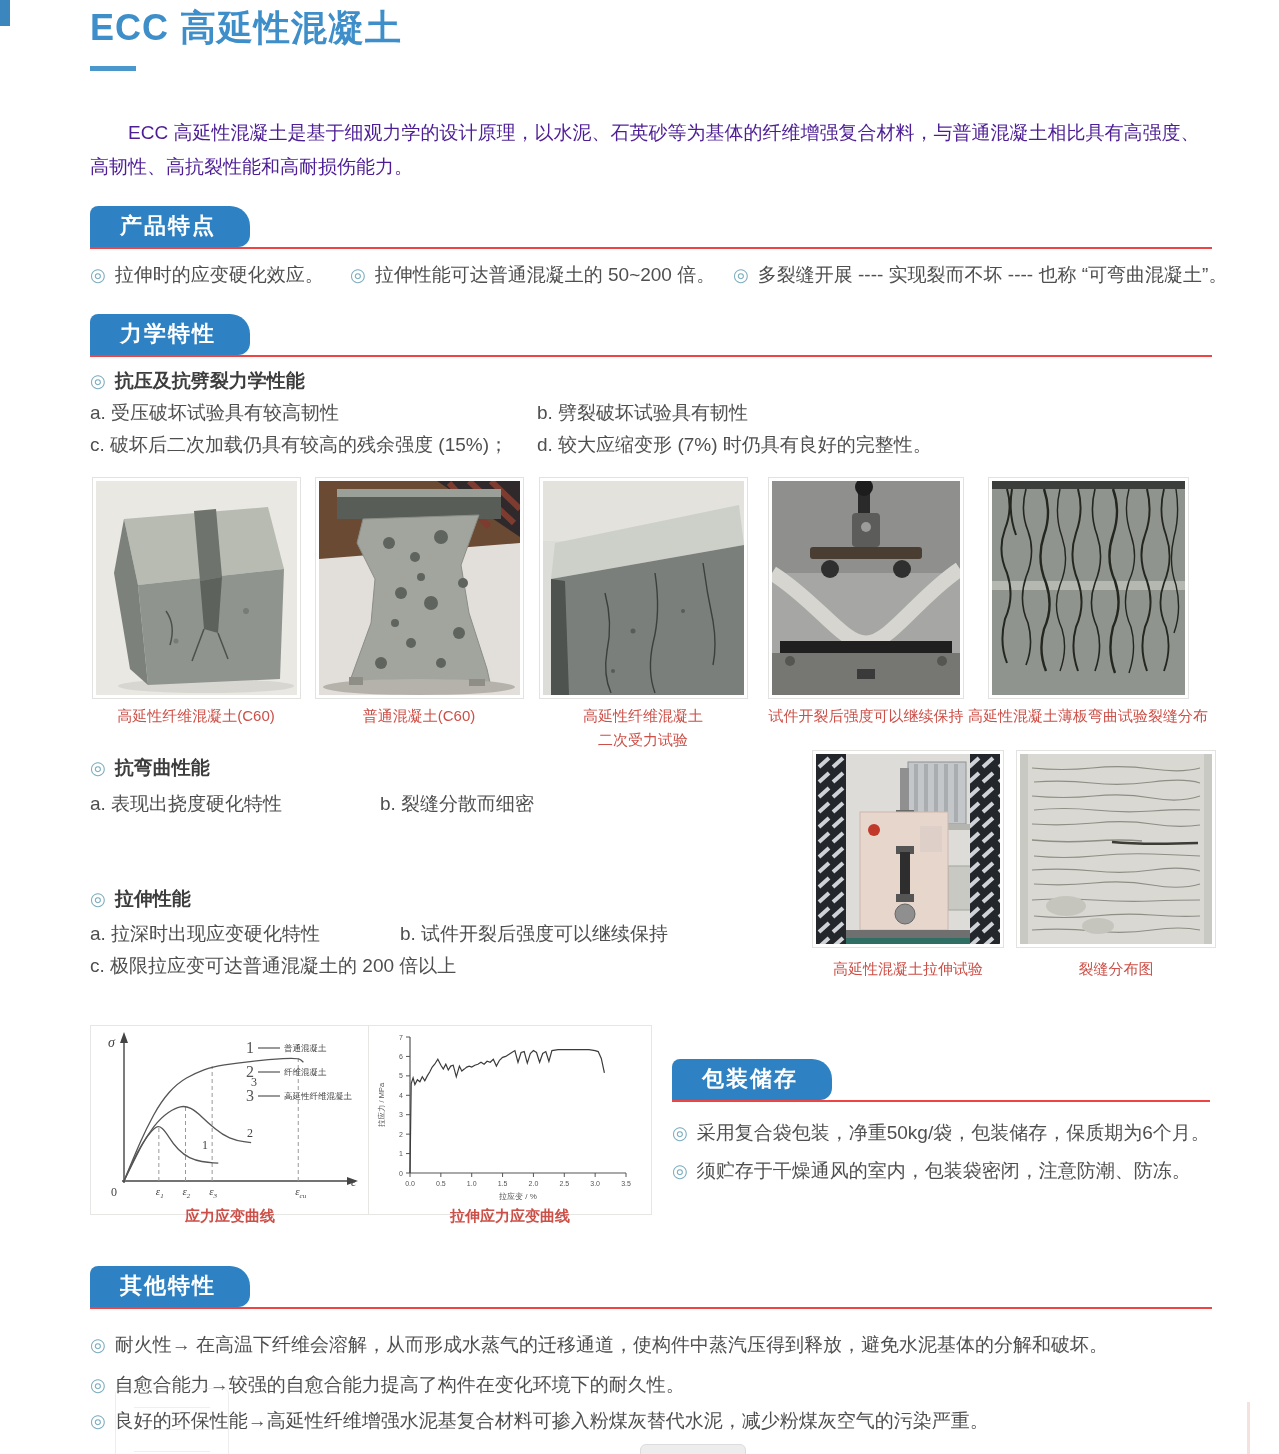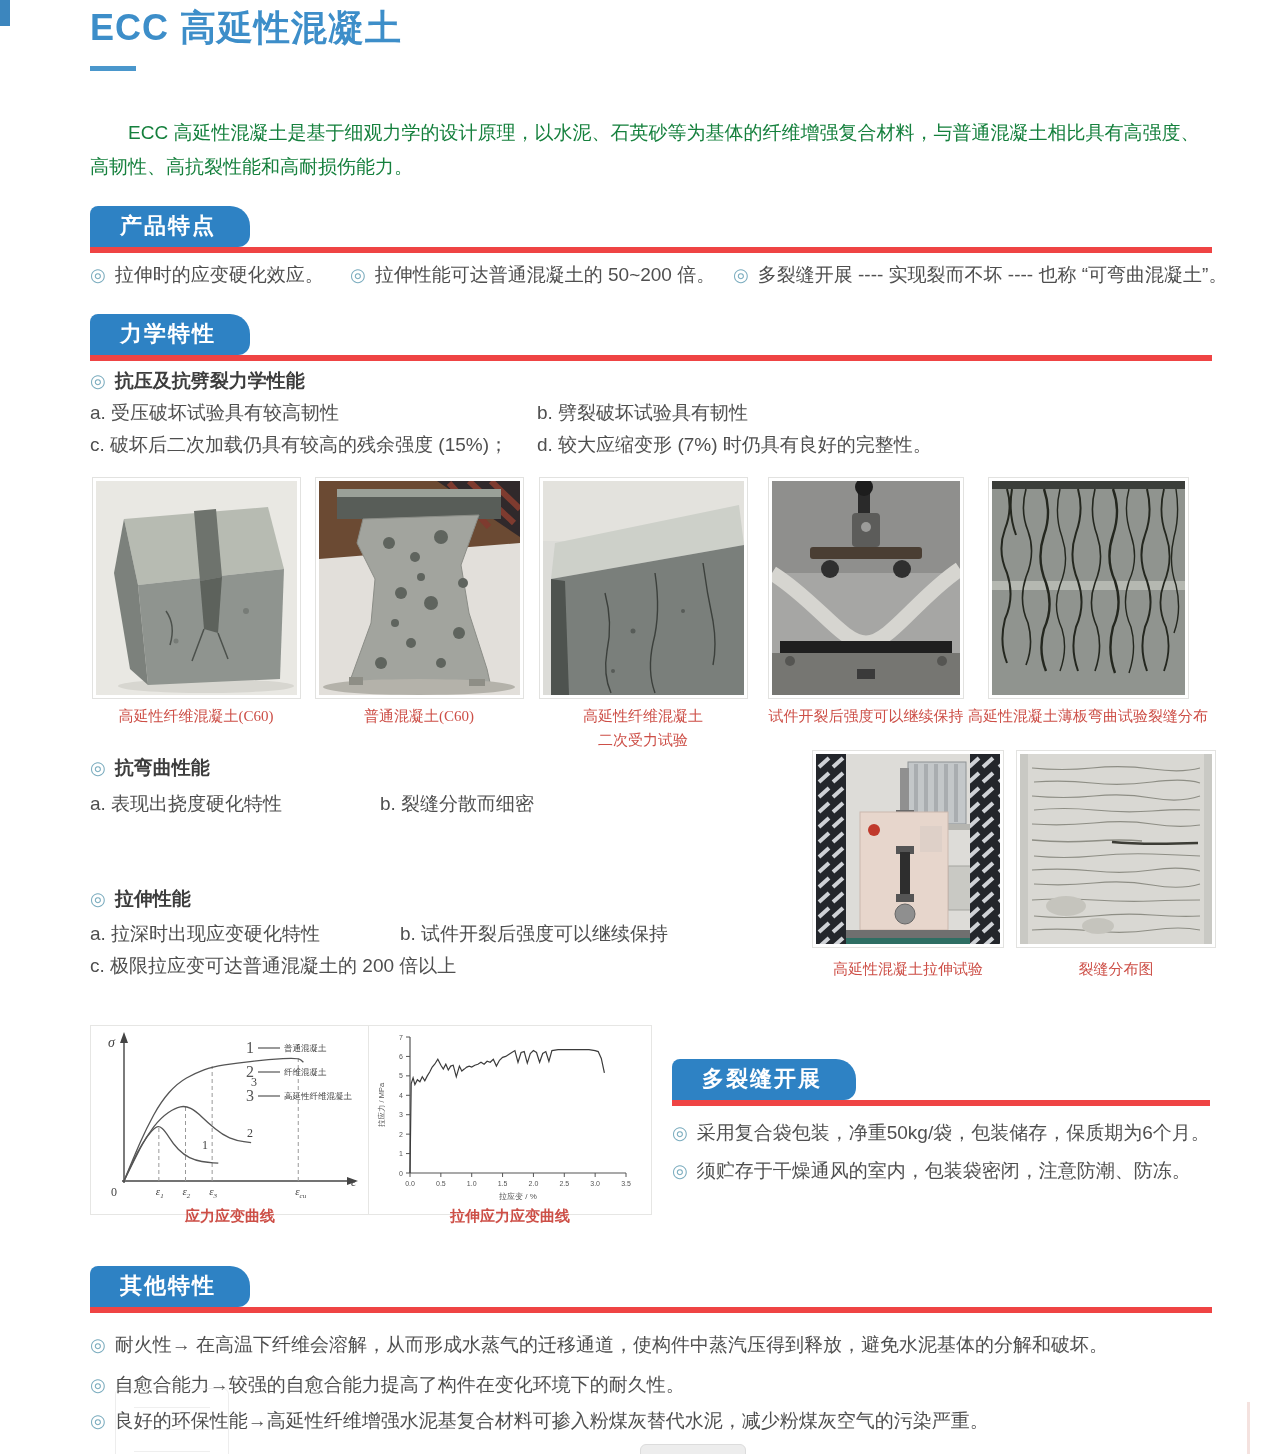--- a/index.html
+++ b/index.html
@@ -4,33 +4,33 @@
 <style>
   html,body{margin:0;padding:0;}
   body{
     width:1279px;height:1454px;position:relative;background:#ffffff;overflow:hidden;
     font-family:"Liberation Sans","DejaVu Sans",sans-serif;
   }
   .abs{position:absolute;}
   .page-title{left:90px;top:4px;font-size:36px;font-weight:bold;color:#3d8ec9;letter-spacing:1px;white-space:nowrap;}
   .title-underline{left:90px;top:66px;width:46px;height:5px;background:#4a97cc;}
   .corner-strip{left:0;top:0;width:10px;height:26px;background:#3c86be;}
-  .intro{left:90px;top:116px;width:1122px;font-size:19px;line-height:34px;color:#15803d;text-indent:2em;}
-  .section-bar{border-bottom:6px solid #ef4444;}
+  .intro{left:90px;top:116px;width:1122px;font-size:19px;line-height:34px;color:#4c1d95;text-indent:2em;}
+  .section-bar{border-bottom:2px solid #ef4444;}
   .section-tab{
     display:inline-block;background:#2e82c4;color:#fff;font-size:22px;font-weight:bold;
     padding:5px 34px 6px 30px;border-radius:8px 20px 12px 0;letter-spacing:2px;white-space:nowrap;
   }
   .bullet-line{font-size:19px;color:#4f4f4f;white-space:nowrap;text-align:right;}
   .ring{color:#7cadbf;margin-right:9px;font-size:18px;}
   .sub-head{font-size:19px;font-weight:bold;color:#3d3d3d;white-space:nowrap;}
   .item{font-size:19px;color:#4f4f4f;white-space:nowrap;}
   .photo{background:#fff;border:1px solid #e2e2e0;padding:3px;}
   .photo svg{display:block;}
-  .cap{color:#cd4f47;font-size:15px;white-space:nowrap;transform:translateX(-50%);font-family:Liberation Serif, serif;}
+  .cap{color:#cd4f47;font-size:15px;white-space:nowrap;transform:translateX(-50%);}
   .chart-box{background:#fff;border:1px solid #e6e6e4;padding:3px;}
   .watermark{left:115px;top:1388px;width:112px;height:80px;border:1px solid #d8d8d8;border-radius:6px 6px 0 0;opacity:.45;}
   .watermark .wline{position:absolute;left:18px;right:18px;height:1px;background:#ddd;}
   .bottom-pill{left:640px;top:1444px;width:104px;height:16px;background:#ededed;border:1px solid #dcdcdc;border-radius:6px;}
   .side-mark{left:1247px;top:1402px;width:3px;height:52px;background:#f0d5d2;opacity:.7;}
 </style>
 </head>
 <body>
 
 <div class="abs corner-strip"></div>
@@ -312,21 +312,21 @@
       <text x="254" y="157" font-size="7" text-anchor="middle" font-family="&quot;Liberation Sans&quot;,&quot;DejaVu Sans&quot;,sans-serif" fill="#555">3.5</text>
       <text x="12" y="76" font-size="7.5" text-anchor="middle" font-family="&quot;Liberation Sans&quot;,&quot;DejaVu Sans&quot;,sans-serif" fill="#555" transform="rotate(-90 12 76)">拉应力 / MPa</text>
       <text x="146" y="170" font-size="8" text-anchor="middle" font-family="&quot;Liberation Sans&quot;,&quot;DejaVu Sans&quot;,sans-serif" fill="#555">拉应变 / %</text>
       <polyline points="38.0,144.0 39.2,54.6 41.1,48.8 42.9,55.6 45.4,50.7 47.9,52.7 50.3,47.8 52.8,51.7 55.3,46.9 57.7,43.0 60.2,38.1 62.7,35.2 65.8,30.3 68.9,36.2 71.3,40.1 73.8,35.2 76.3,41.0 78.7,37.1 81.2,36.2 84.3,47.8 87.4,37.1 89.8,42.0 92.3,40.1 94.8,38.1 97.2,37.1 99.7,38.1 102.8,36.2 105.9,35.2 109.0,33.3 112.1,35.2 115.1,32.3 118.2,33.3 121.3,30.3 124.4,37.1 127.5,31.3 130.6,28.4 133.7,27.4 136.7,25.5 139.8,23.5 142.9,21.6 146.0,33.3 149.1,23.5 152.2,22.6 155.3,34.2 158.3,24.5 161.4,21.6 164.5,23.5 167.6,33.3 170.7,24.5 173.8,22.6 176.9,32.3 179.9,21.6 186.1,20.6 192.3,20.6 198.5,20.6 204.6,20.6 210.8,20.6 217.0,20.6 223.1,21.6 226.2,22.6 229.3,29.4 232.4,43.9" stroke="#3b3b3b" stroke-width="1.2" fill="none"></polyline>
     </svg>
 </div>
 <div class="abs cap" style="left:230px;top:1207px;font-weight:bold;">应力应变曲线</div>
 <div class="abs cap" style="left:510px;top:1207px;font-weight:bold;">拉伸应力应变曲线</div>
 
 <div class="abs section-bar" style="left:672px;top:1059px;width:538px;">
-  <div class="section-tab">多裂缝开展</div>
+  <div class="section-tab">包装储存</div>
 </div>
 <div class="abs bullet-line" style="left:672px;top:1120px;">
   <span class="ring">◎</span><span>采用复合袋包装，净重50kg/袋，包装储存，保质期为6个月。</span>
 </div>
 <div class="abs bullet-line" style="left:672px;top:1158px;">
   <span class="ring">◎</span><span>须贮存于干燥通风的室内，包装袋密闭，注意防潮、防冻。</span>
 </div>
 
 <div class="abs section-bar" style="left:90px;top:1266px;width:1122px;">
   <div class="section-tab">其他特性</div>

